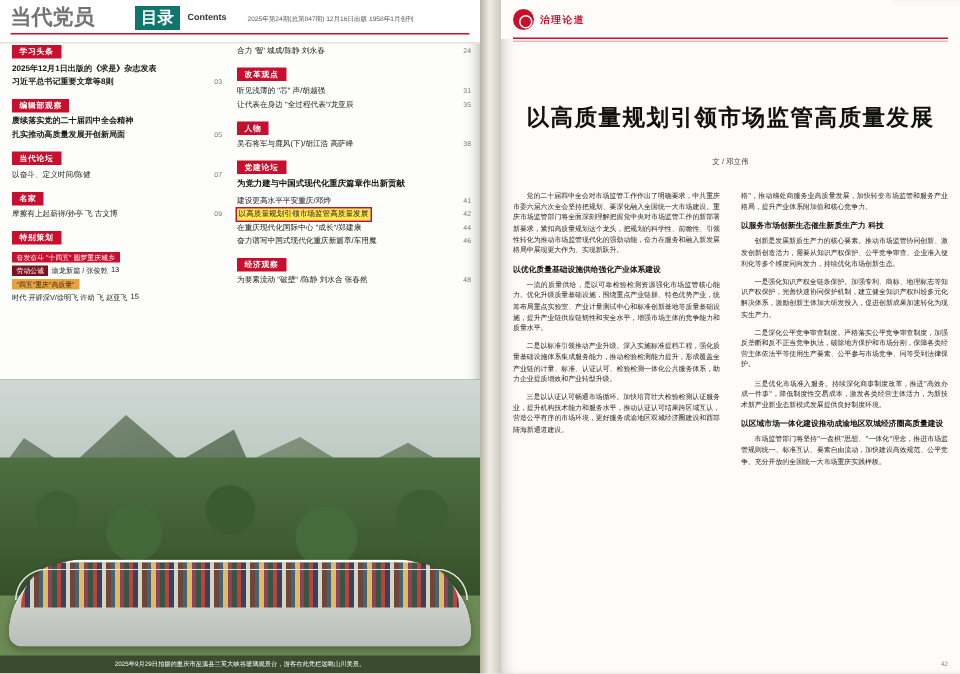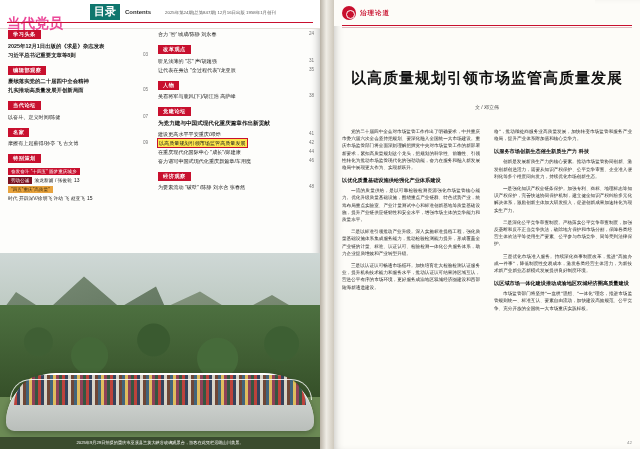--- a/index.html
+++ b/index.html
@@ -17,23 +17,23 @@
     background:#fdfdfb;
     box-shadow:inset -6px 0 10px -6px rgba(0,0,0,.35);
     overflow:hidden;
   }
   .masthead{
     position:absolute;left:0;top:0;width:320px;height:28px;
     background:#fff;
     border-bottom:1px solid #e4e0d8;
   }
   .logo-red{
-    position:absolute;left:7px;top:16px;
-    font-family:"DejaVu Serif", serif;
-    font-weight:bold;font-size:14px;color:#ec4899;letter-spacing:0px;
+    position:absolute;left:7px;top:5px;
+    font-family:"DejaVu Serif", serif;
+    font-weight:bold;font-size:14px;color:#737373;letter-spacing:0px;
     line-height:14px;
   }
   .logo-mu{
     position:absolute;left:90px;top:4px;
     width:30px;height:16px;background:#0f766e;color:#fff;
     font-size:11px;font-weight:bold;text-align:center;line-height:16px;
     font-family:"DejaVu Serif", serif;
   }
   .contents-en{
     position:absolute;left:125px;top:9px;

